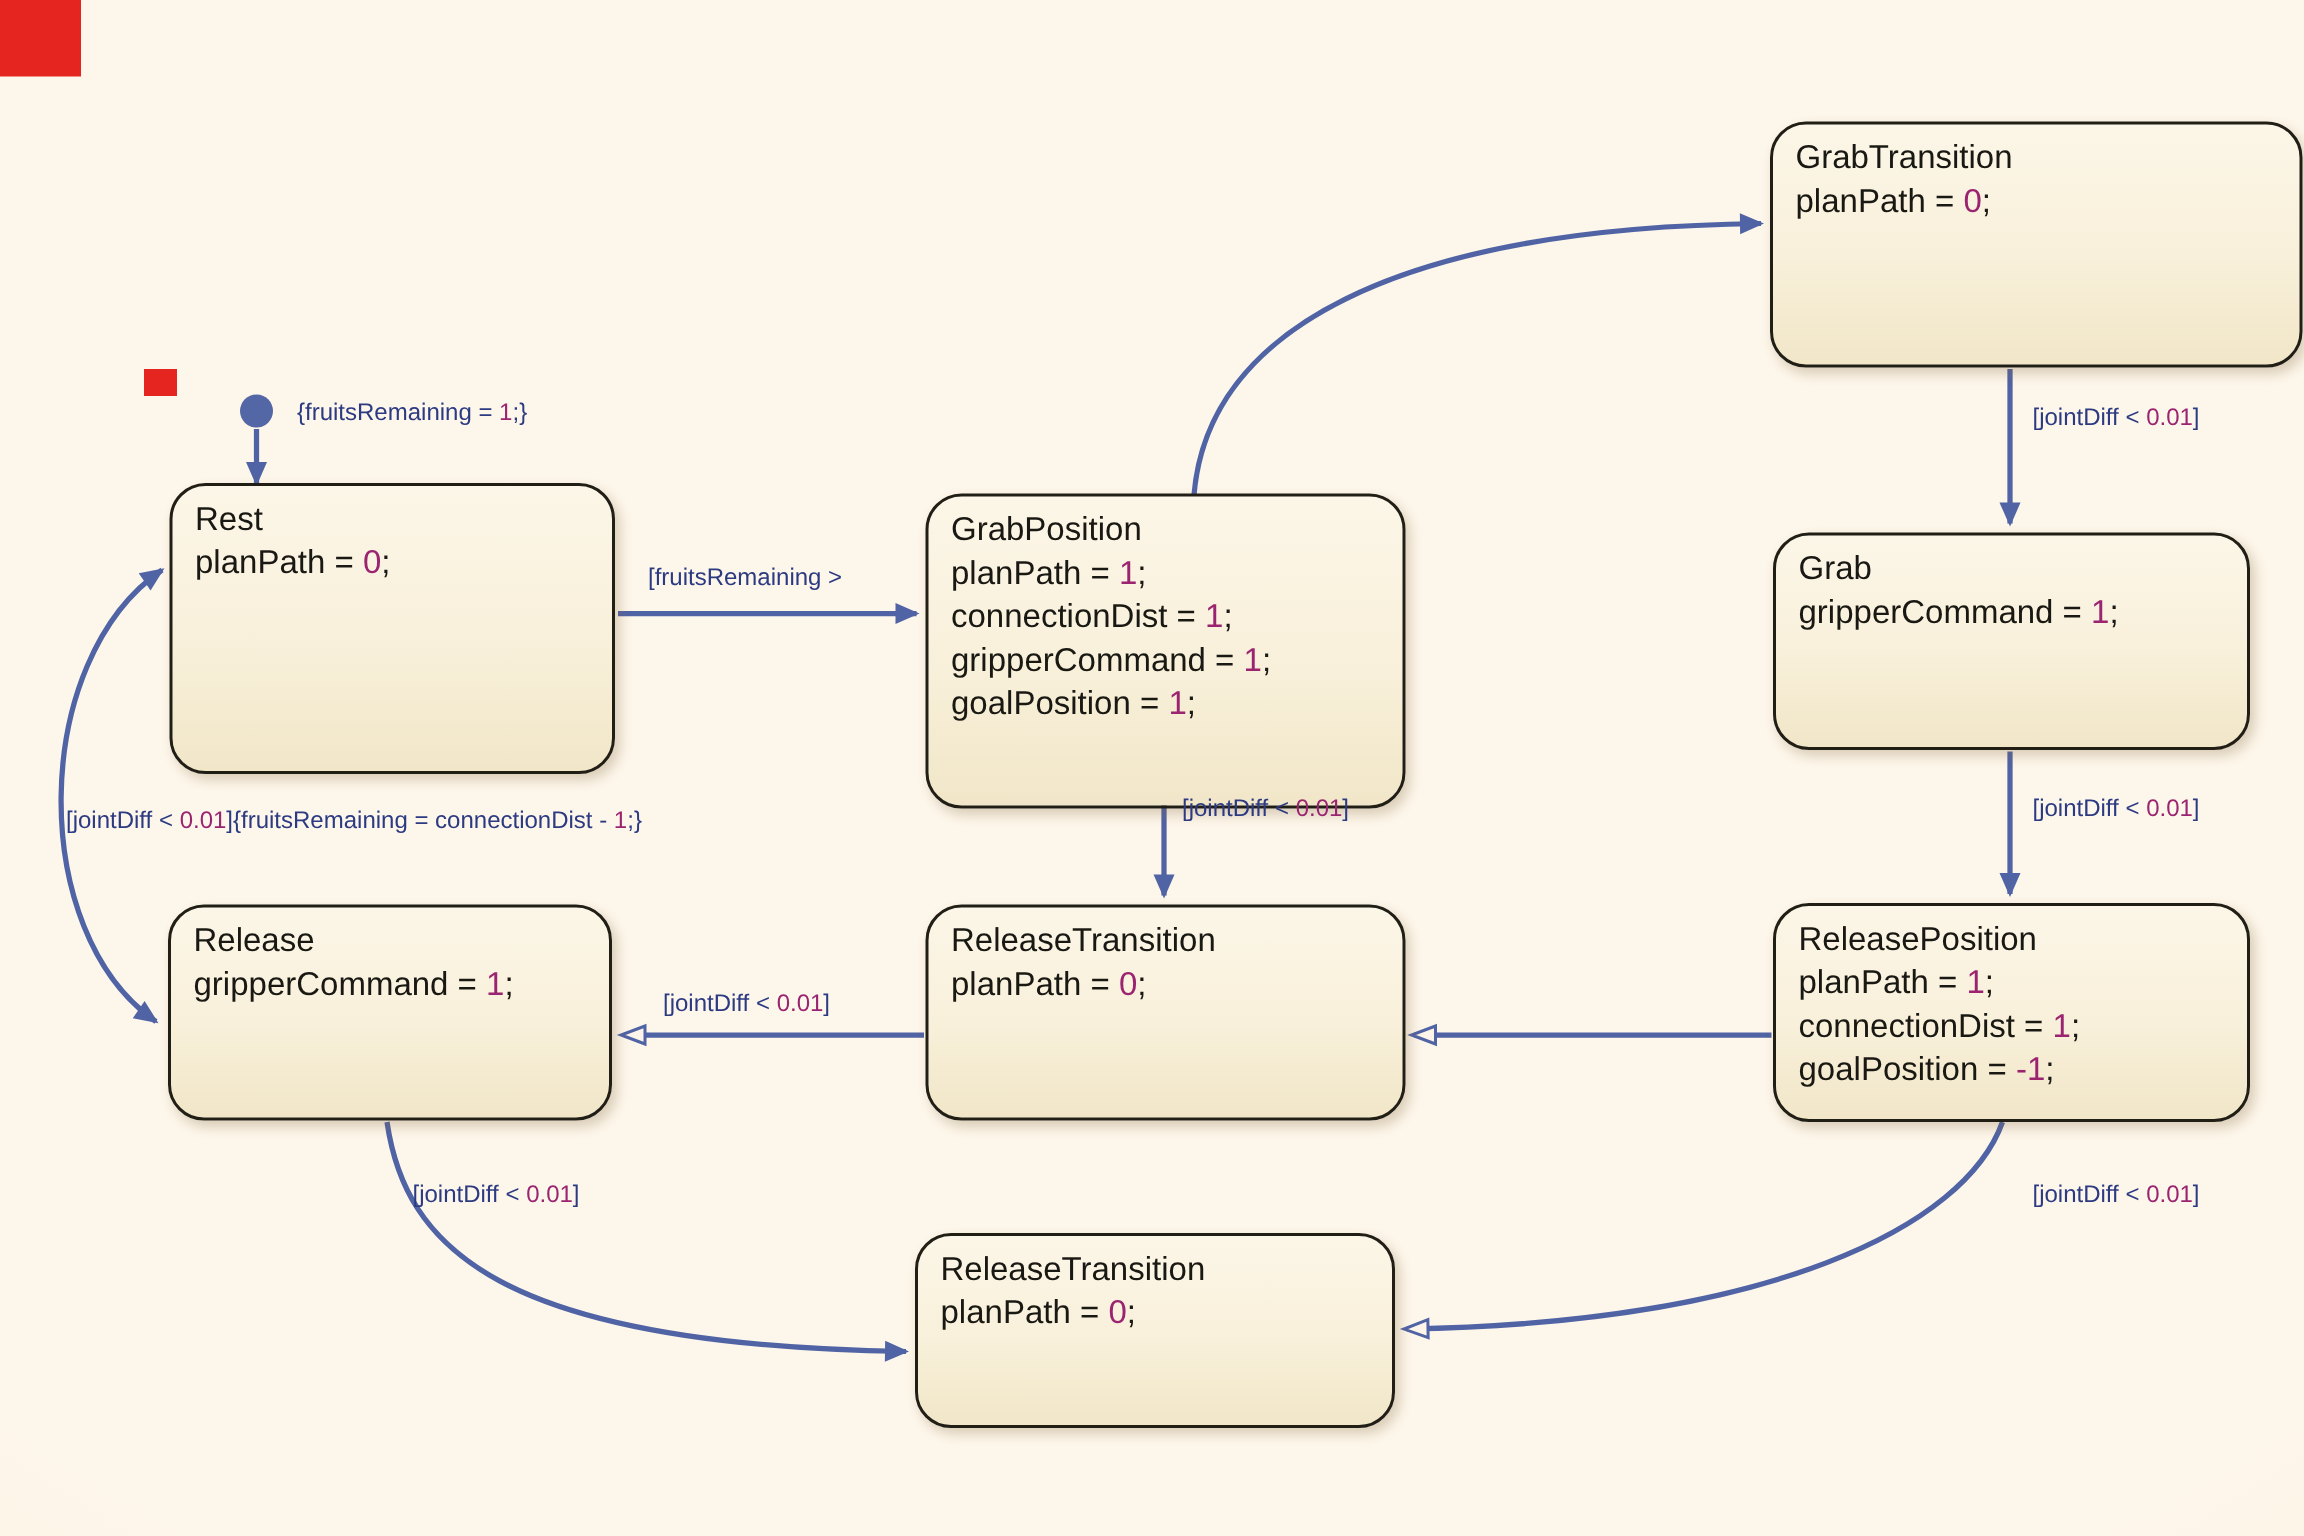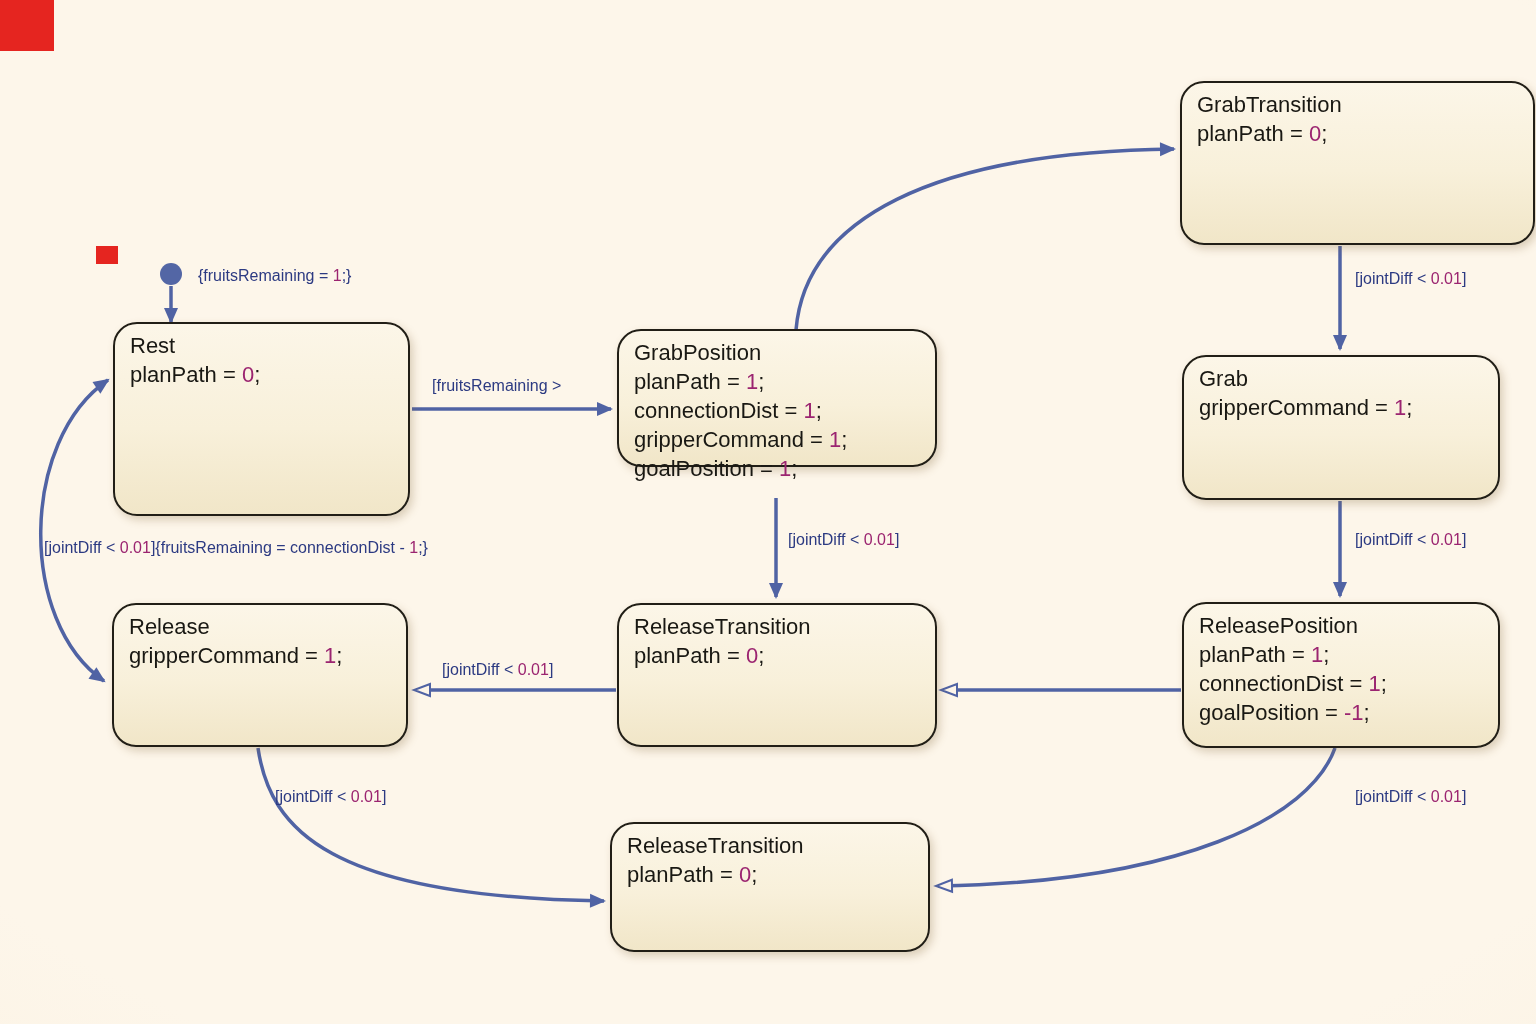--- a/index.html
+++ b/index.html
@@ -74,21 +74,21 @@
     <path d="M 1335 748 C 1310 818, 1180 882, 938 886" fill="none" stroke="#5063a4" stroke-width="3.5" marker-end="url(#mh)"></path>
 
     <path d="M 108 380 C 20 440, 18 622, 104 681" fill="none" stroke="#5063a4" stroke-width="3.5" marker-start="url(#mf)" marker-end="url(#mf)"></path>
   </svg>
 
   <div class="state" style="left:113px;top:310px;width:297px;height:194px;margin-top:12px;">
     <div class="state-title">Rest</div>
     <div class="code-line"><span>planPath = </span><span class="num">0</span><span>;</span></div>
   </div>
 
-  <div class="state" style="left:617px;top:329px;width:320px;height:138px;">
+  <div class="state" style="left:617px;top:329px;width:320px;height:210px;">
     <div class="state-title">GrabPosition</div>
     <div class="code-line"><span>planPath = </span><span class="num">1</span><span>;</span></div>
     <div class="code-line"><span>connectionDist = </span><span class="num">1</span><span>;</span></div>
     <div class="code-line"><span>gripperCommand = </span><span class="num">1</span><span>;</span></div>
     <div class="code-line"><span>goalPosition = </span><span class="num">1</span><span>;</span></div>
   </div>
 
   <div class="state" style="left:1180px;top:81px;width:355px;height:164px;">
     <div class="state-title">GrabTransition</div>
     <div class="code-line"><span>planPath = </span><span class="num">0</span><span>;</span></div>

